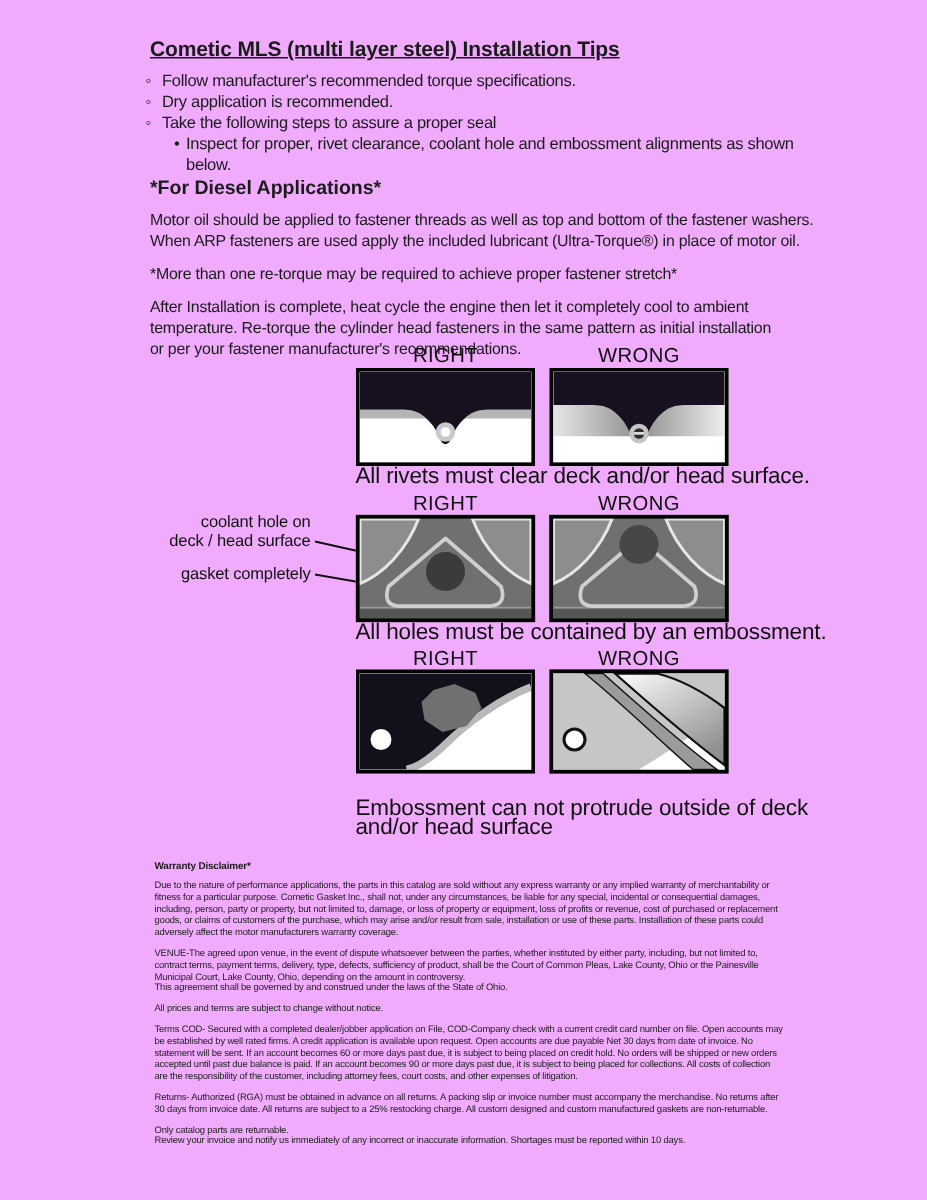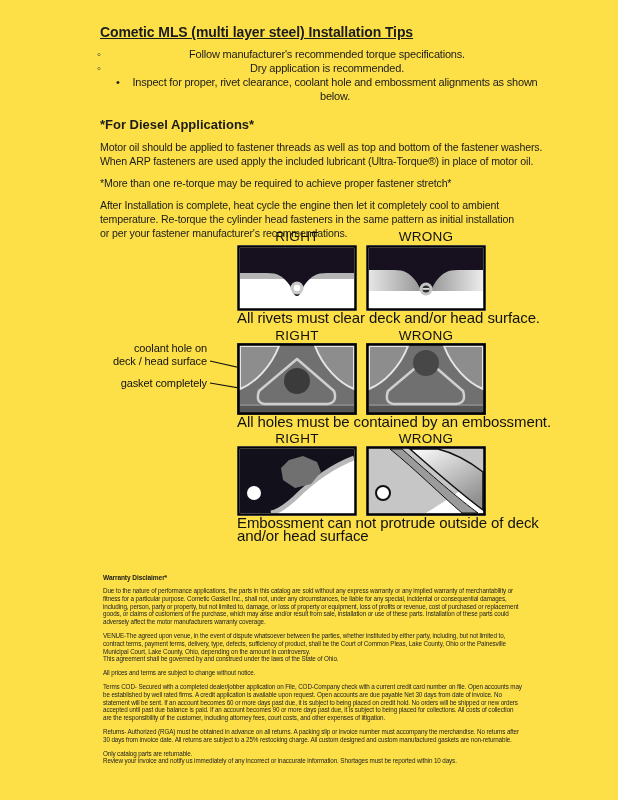--- a/index.html
+++ b/index.html
@@ -1,22 +1,22 @@
 <!DOCTYPE html>
 <html><head>
 <meta charset="utf-8">
 <style>
   html,body{margin:0;padding:0;background:#e8e8e8;}
-  #page{position:relative;width:618px;height:800px;background:#fde047;overflow:hidden;
+  #page{position:relative;width:618px;height:800px;background:#f0abfc;overflow:hidden;
         font-family:"Liberation Sans",sans-serif;color:#1b1b1b;}
   
   #intro{position:absolute;left:100px;top:24px;width:446px;}
   .doc-title{font-size:14px;font-weight:bold;text-decoration:underline;margin:0 0 7px 0;letter-spacing:-0.1px;}
   ul.tips{list-style:none;margin:0;padding:0;font-size:11px;line-height:14px;letter-spacing:-0.2px;}
-  ul.tips > li{position:relative;padding-left:8px;text-align:center;}
+  ul.tips > li{position:relative;padding-left:8px;}
   ul.tips > li.lvl1::before{content:"◦";position:absolute;left:-3px;top:0;}
   ul.tips > li.lvl2{padding-left:24px;}
   ul.tips > li.lvl2::before{content:"•";position:absolute;left:16px;top:0;}
   
   #diesel{position:absolute;left:100px;top:117px;width:446px;}
   .sec-head{font-size:13px;font-weight:bold;margin:0 0 8px 0;}
   .body-p{font-size:10.6px;line-height:14px;letter-spacing:-0.15px;margin:0 0 8px 0;white-space:pre-line;}
   
   #diagrams{position:absolute;left:0;top:0;width:618px;height:560px;}
   .dlabel{position:absolute;width:120px;text-align:center;font-size:13.5px;letter-spacing:0.3px;color:#111;}
@@ -35,20 +35,21 @@
 </head>
 <body>
 
 <div id="page">
 
   <div id="intro">
     <h1 class="doc-title">Cometic MLS (multi layer steel) Installation Tips</h1>
     <ul class="tips">
       <li class="lvl1">Follow manufacturer's recommended torque specifications.</li>
       <li class="lvl1">Dry application is recommended.</li>
+      <li class="lvl1">Take the following steps to assure a proper seal</li>
       <li class="lvl2">Inspect for proper, rivet clearance, coolant hole and embossment alignments as shown below.</li>
     </ul>
   </div>
 
   <div id="diesel">
     <h2 class="sec-head">*For Diesel Applications*</h2>
     <p class="body-p">Motor oil should be applied to fastener threads as well as top and bottom of the fastener washers.
 When ARP fasteners are used apply the included lubricant (Ultra-Torque®) in place of motor oil.</p>
     <p class="body-p">*More than one re-torque may be required to achieve proper fastener stretch*</p>
     <p class="body-p">After Installation is complete, heat cycle the engine then let it completely cool to ambient
@@ -158,21 +159,21 @@
         </defs>
         <rect x="0" y="0" width="120" height="70" fill="#c6c6c6"></rect>
         <path d="M60,67 C80,55 102,40 117,28 L117,67 Z" fill="#ffffff"></path>
         <path d="M44,3 C70,26 98,50 117,64 L117,26 C104,16 88,7 72,3 Z" fill="url(#g3)" stroke="#111111" stroke-width="1.5"></path>
         <path d="M36,3 C64,28 94,54 112,67 L96,67 C76,50 50,24 24,3 Z" fill="#9b9b9b" stroke="#111111" stroke-width="1"></path>
         <circle cx="17" cy="47" r="7" fill="#ffffff" stroke="#111111" stroke-width="2"></circle>
         <rect x="1.5" y="1.5" width="117" height="67" fill="none" stroke="#000000" stroke-width="2.5"></rect>
       </svg>
     </div>
 
-    <div class="dcaption" style="left:237px;top:517px">Embossment can not protrude outside of deck
+    <div class="dcaption" style="left:237px;top:533px">Embossment can not protrude outside of deck
 and/or head surface</div>
   </div>
 
   <div id="legal">
     <p class="legal-head">Warranty Disclaimer*</p>
     <p class="legal-p">Due to the nature of performance applications, the parts in this catalog are sold without any express warranty or any implied warranty of merchantability or
 fitness for a particular purpose.  Cometic Gasket Inc., shall not, under any circumstances, be liable for any special, incidental or consequential damages,
 including, person, party or property, but not limited to, damage, or loss of property or equipment, loss of profits or revenue, cost of purchased or replacement
 goods, or claims of customers of the purchase, which may arise and/or result from sale, installation or use of these parts.  Installation of these parts could
 adversely affect the motor manufacturers warranty coverage.</p>

